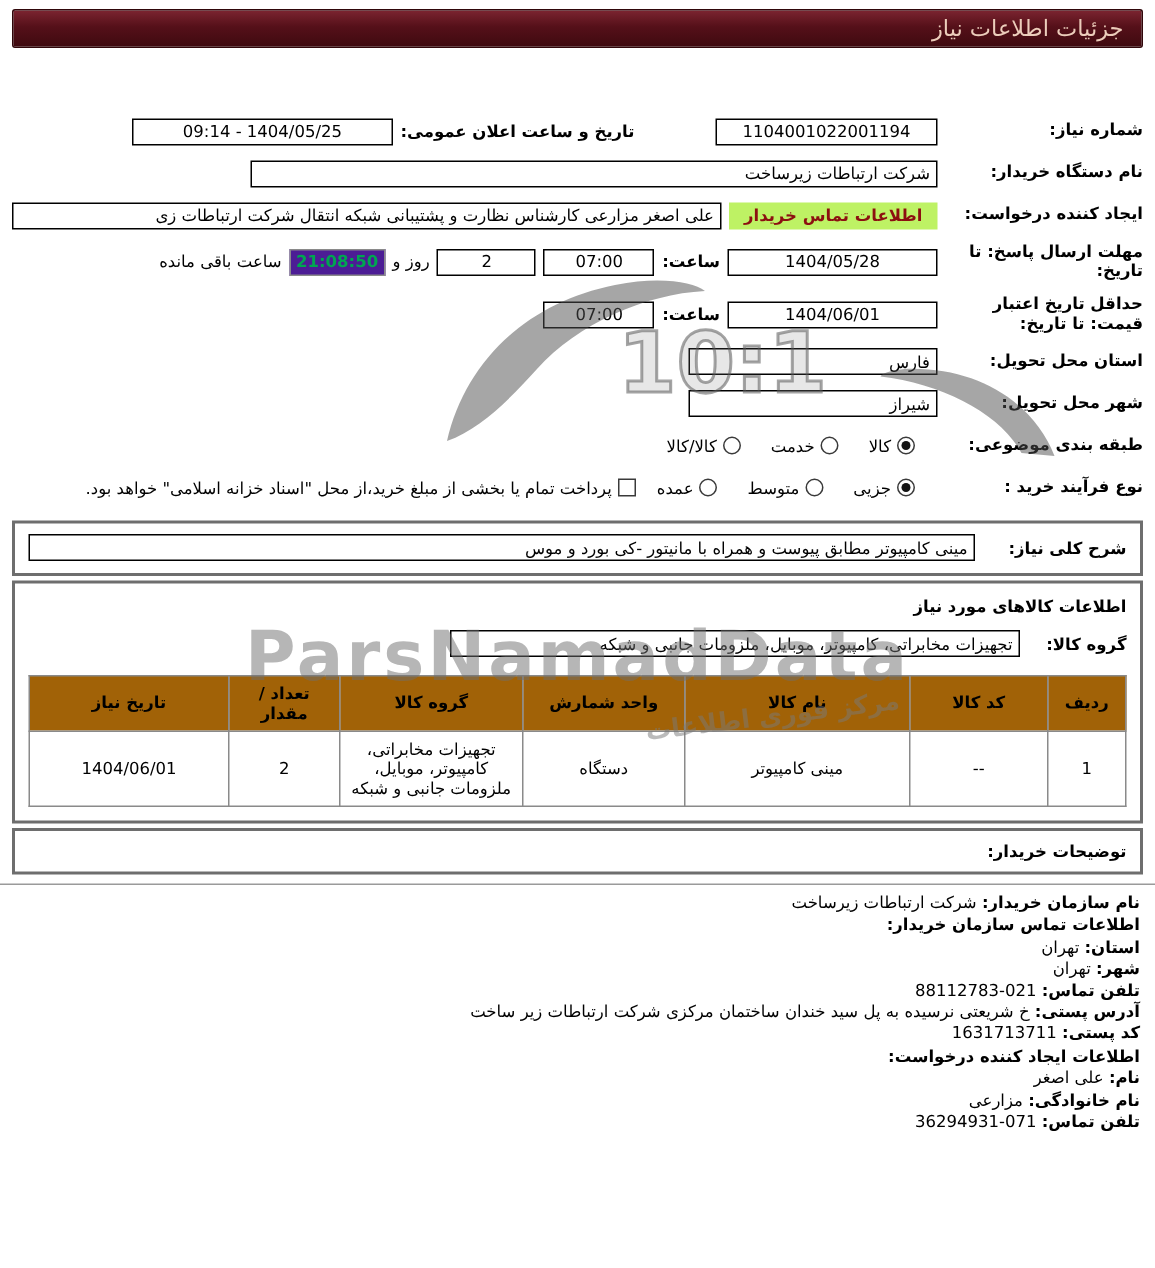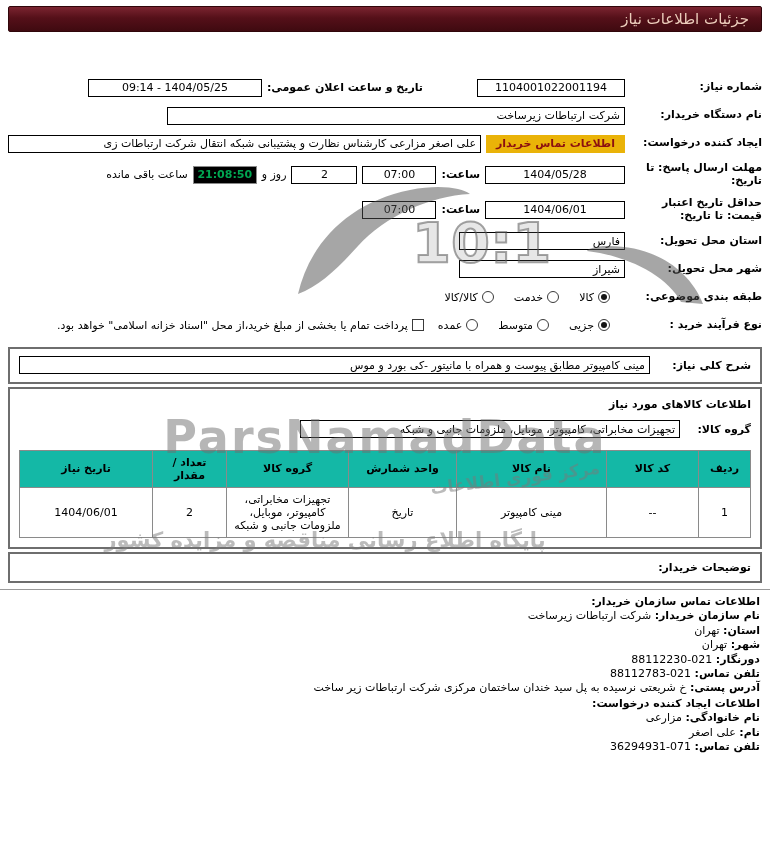--- a/index.html
+++ b/index.html
@@ -19,39 +19,39 @@
   .frow > * + *{margin-right:5px}
   .lbl{font-weight:bold;white-space:nowrap}
   .lbl.col{width:132px;flex:none;text-align:right;white-space:normal;line-height:1.18}
   .txt{white-space:nowrap}
   input.ibox{
     border:1px solid #000;background:#fff;height:18px;font:inherit;
     padding:0 4px;direction:rtl;text-align:right;color:#000;
   }
   input.ibox.c{text-align:center}
   .btn-yellow{
-    background:#eab308;color:#8c1010;border:none;font:inherit;font-weight:bold;
+    background:#bef264;color:#8c1010;border:none;font:inherit;font-weight:bold;
     height:18px;padding:0 10px;white-space:nowrap;cursor:pointer;
   }
   .timer{
-    border:1px solid #8a8a8a;background:#000000;color:#00a651;font-weight:bold;
+    border:1px solid #8a8a8a;background:#4c1d95;color:#00a651;font-weight:bold;
     height:18px;width:64px;flex:none;display:flex;align-items:center;justify-content:center;
   }
   .radio{width:12px;height:12px;border:1px solid #3a3a3a;border-radius:50%;background:#fff;display:inline-block;position:relative;flex:none}
   .radio.checked::after{content:"";position:absolute;left:2px;top:2px;right:2px;bottom:2px;border-radius:50%;background:#141414}
   .cbox{width:12px;height:12px;border:1px solid #3a3a3a;background:#fff;display:inline-block;flex:none}
   .opt{display:flex;align-items:center;margin-right:20px}
   .opt > span + span{margin-right:4px}
   .panel{border:2px solid #6e6e6e;margin:0 8px;padding:7px 9px;background:transparent}
   .panel.p1{margin-top:12px}
   .panel + .panel{margin-top:3px}
   .sechead{font-weight:bold;margin:2px 0 9px}
   table.items{width:100%;border-collapse:collapse;margin:11px 0 2px;text-align:center}
   .items th,.items td{border:1px solid #8a8a8a;padding:5px 4px;vertical-align:middle}
-  .items th{background:#14b8a6;font-weight:bold}
+  .items th{background:#a16207;font-weight:bold}
   .desc-panel{display:flex;align-items:flex-start}
   .desc-panel > * + *{margin-right:8px}
   .desc-text{flex:1;text-align:center;line-height:1.5}
   hr.sep{border:none;border-top:1px solid #9a9a9a;margin:6px 0 5px}
   .contact{margin:2px 10px 10px;line-height:1.22}
   .contact .line{margin-bottom:1px}
   .contact .head{font-weight:bold;margin-top:2px}
   
   .wm{position:absolute;pointer-events:none;z-index:40;color:#7a7a7a}
   .wm-brand{left:0;right:0;top:410px;text-align:center;font-size:46px;font-weight:bold;letter-spacing:2px;opacity:.5;color:#6f6f6f}
@@ -175,53 +175,52 @@
           <th style="width:122px">گروه کالا</th>
           <th style="width:74px">تعداد / مقدار</th>
           <th>تاریخ نیاز</th>
         </tr>
       </thead>
       <tbody>
         <tr>
           <td>1</td>
           <td>--</td>
           <td>مینی کامپیوتر</td>
-          <td>تاریخ</td>
+          <td>دستگاه</td>
           <td>تجهیزات مخابراتی، کامپیوتر، موبایل، ملزومات جانبی و شبکه</td>
           <td>2</td>
           <td>1404/06/01</td>
         </tr>
       </tbody>
     </table>
   </div>
 
   <div class="panel p3 desc-panel">
     <span class="lbl">توضیحات خریدار:</span>
   </div>
 
   <hr class="sep">
 
   <div class="contact">
+    <div class="line"><b>نام سازمان خریدار:</b> <span>شرکت ارتباطات زیرساخت</span></div>
     <div class="line head">اطلاعات تماس سازمان خریدار:</div>
-    <div class="line"><b>نام سازمان خریدار:</b> <span>شرکت ارتباطات زیرساخت</span></div>
     <div class="line"><b>استان:</b> <span>تهران</span></div>
     <div class="line"><b>شهر:</b> <span>تهران</span></div>
-    <div class="line"><b>دورنگار:</b> <span>021-88112230</span></div>
     <div class="line"><b>تلفن تماس:</b> <span>021-88112783</span></div>
     <div class="line"><b>آدرس پستی:</b> <span>خ شریعتی نرسیده به پل سید خندان ساختمان مرکزی شرکت ارتباطات زیر ساخت</span></div>
+    <div class="line"><b>کد پستی:</b> <span>1631713711</span></div>
     <div class="line head">اطلاعات ایجاد کننده درخواست:</div>
+    <div class="line"><b>نام:</b> <span>علی اصغر</span></div>
     <div class="line"><b>نام خانوادگی:</b> <span>مزارعی</span></div>
-    <div class="line"><b>نام:</b> <span>علی اصغر</span></div>
     <div class="line"><b>تلفن تماس:</b> <span>071-36294931</span></div>
   </div>
 
   <svg class="wm" style="left:290px;top:182px;width:185px;height:118px" viewBox="0 0 185 118">
     <path d="M8,112 C20,60 60,20 120,8 C150,2 172,6 180,12 C140,14 95,34 68,64 C48,86 30,104 8,112 Z" fill="#4d4d4d" opacity="0.5"></path>
   </svg>
   <svg class="wm" style="left:585px;top:240px;width:125px;height:70px" viewBox="0 0 125 70">
     <path d="M118,64 C104,28 66,4 18,6 C8,7 3,9 2,11 C44,16 82,36 96,62 Z" fill="#4d4d4d" opacity="0.5"></path>
   </svg>
   <div class="wm wm-digits">10:1</div>
   <div class="wm wm-brand">ParsNamadData</div>
   <div class="wm wm-arc">مرکز فوری اطلاعات</div>
-  <div class="wm wm-line2">پایگاه اطلاع رسانی مناقصه و مزایده کشور</div>
 
 </div>
 
 </body></html>

